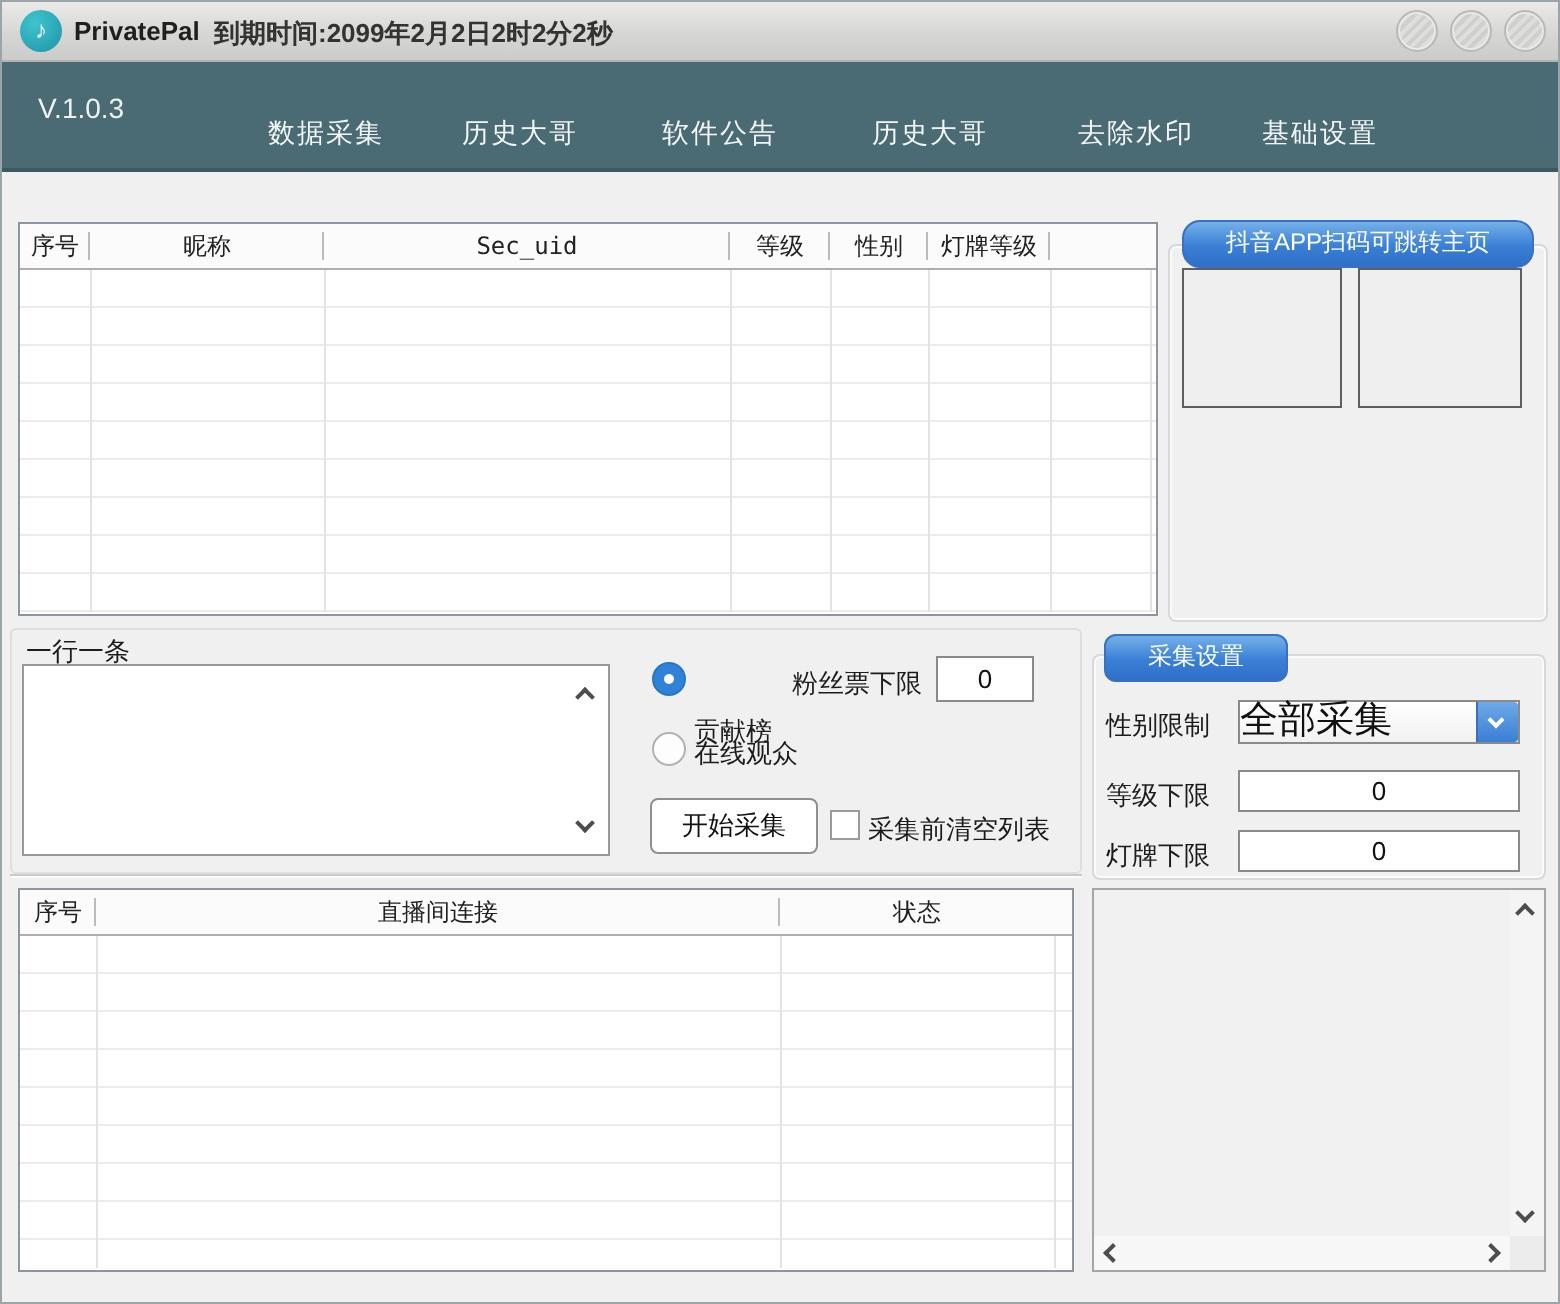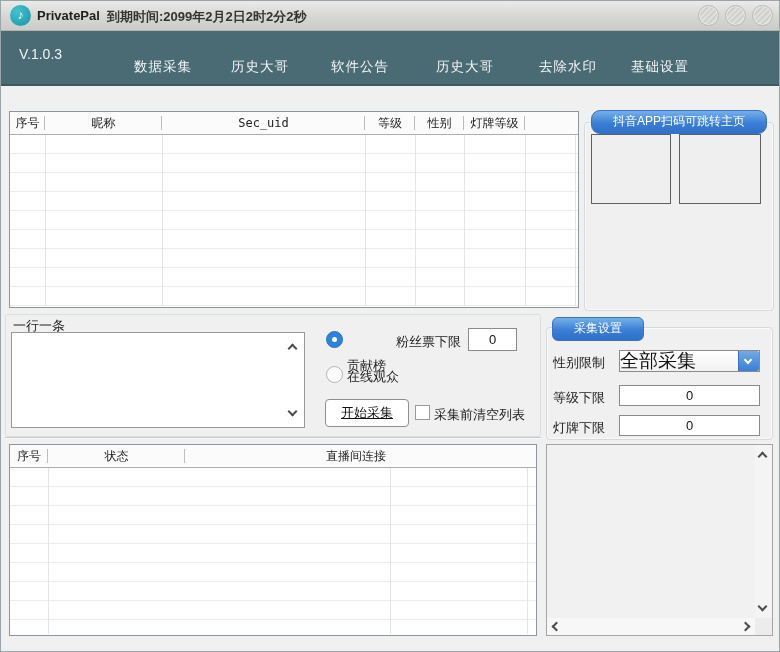--- a/index.html
+++ b/index.html
@@ -155,21 +155,21 @@
   <div class="radio on" style="left:325px; top:330px;">
     <span class="dot"></span>
   </div>
   <div class="lbl" style="left:346px; top:332px;margin-top:24px;">贡献榜</div>
   <div class="lbl" style="left:395px; top:332px;text-align:center;">粉丝票下限</div>
   <input class="numinput" style="left: 467px; top: 327px; width: 49px; height: 23px;" value="0">
 
   <div class="radio off" style="left:325px; top:365px;"></div>
   <div class="lbl" style="left:346px; top:367px;">在线观众</div>
 
-  <div class="btn" style="left:324px; top:398px; width:84px; height:28px; line-height:26px;text-decoration:underline;">开始采集</div>
+  <div class="btn" style="left:324px; top:398px; width:84px; height:28px; line-height:26px;">开始采集</div>
   <div class="checkbox" style="left:414px; top:404px;"></div>
   <div class="lbl" style="left:433px; top:405px;">采集前清空列表</div>
 
   <div class="groupbox" style="left:545px; top:326px; width:227px; height:113px;"></div>
   <div class="pill" style="left:551px; top:316px; border-radius:6px;">采集设置</div>
 
   <div class="lbl" style="left:552px; top:353px;">性别限制</div>
   <div class="combo" style="left:618px; top:349px; width:141px;">
     <div class="val">全部采集</div>
     <div class="arrowbtn">
@@ -181,22 +181,22 @@
   <input class="numinput" style="left: 618px; top: 384px; width: 141px; height: 21px;" value="0">
 
   <div class="lbl" style="left:552px; top:418px;">灯牌下限</div>
   <input class="numinput" style="left: 618px; top: 414px; width: 141px; height: 21px;" value="0">
 
   <div class="groove" style="left:4px; top:436px; width:536px;"></div>
 
   <div class="gridtable" style="left:8px; top:443px; width:528px; height:192px;">
     <div class="thead">
       <div class="th" style="width:38px;">序号</div>
+      <div class="th" style="width:342px;">直播间连接</div>
       <div class="th" style="width:137px;">状态</div>
-      <div class="th" style="width:342px;">直播间连接</div>
     </div>
     <div class="tbody"></div>
     <div class="vline" style="left:38px;"></div>
     <div class="vline" style="left:380px;"></div>
     <div class="vline" style="left:517px;"></div>
   </div>
 
   <div class="logbox" style="left:545px; top:443px; width:227px; height:192px;">
     <div class="vsb">
       <span class="chev up" style="left:4px; top:8px;"></span>

